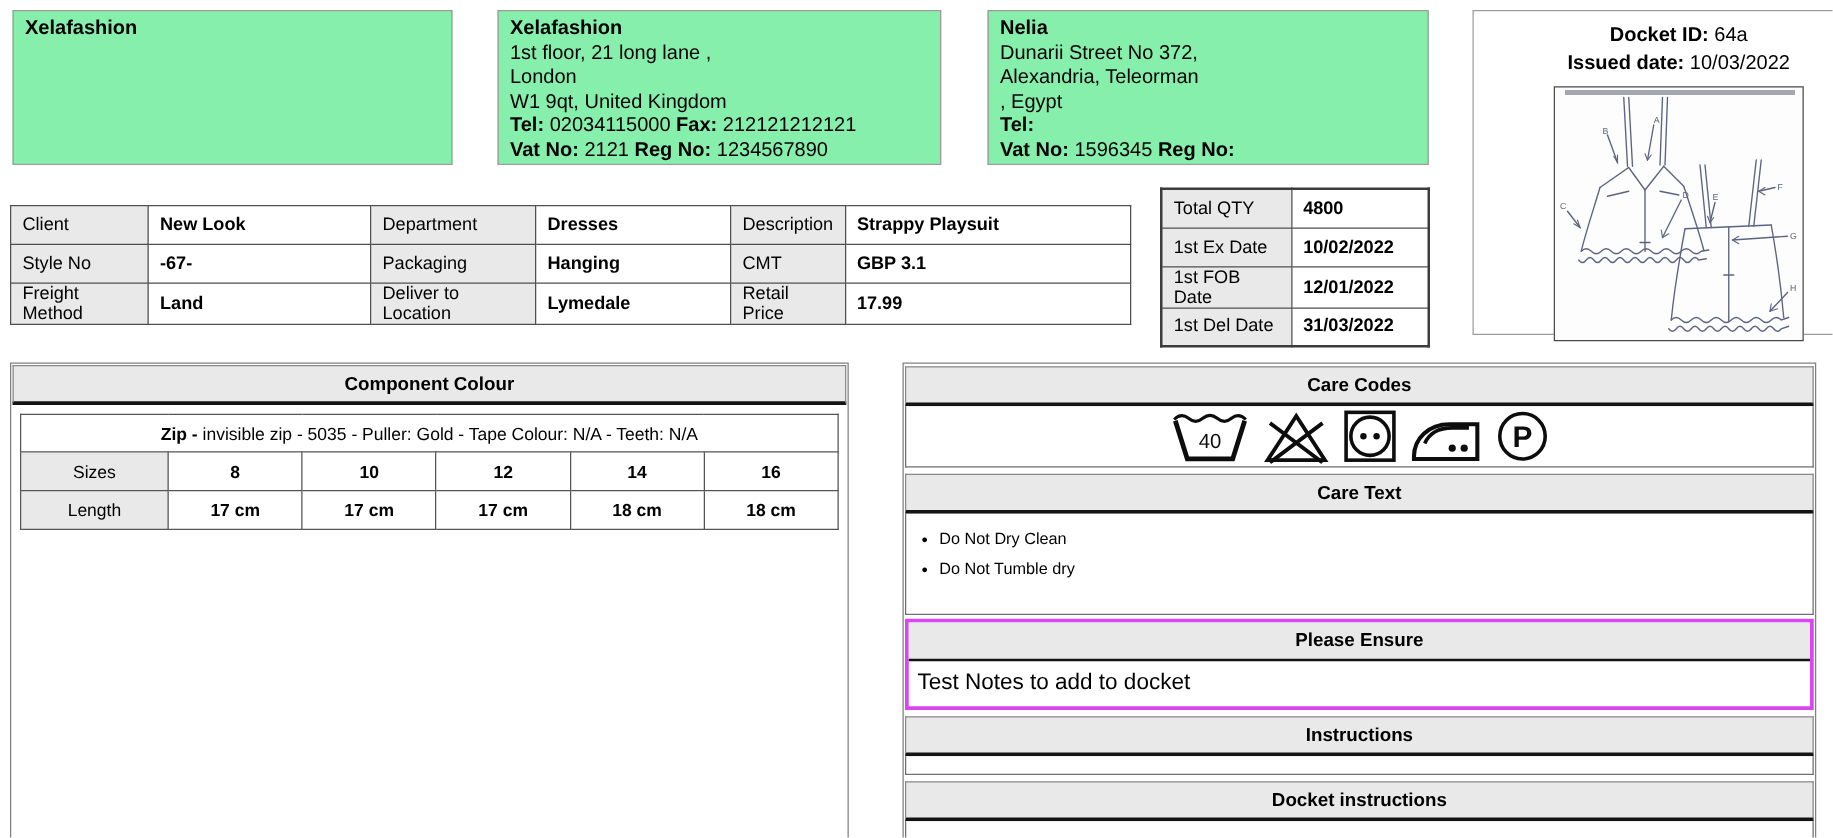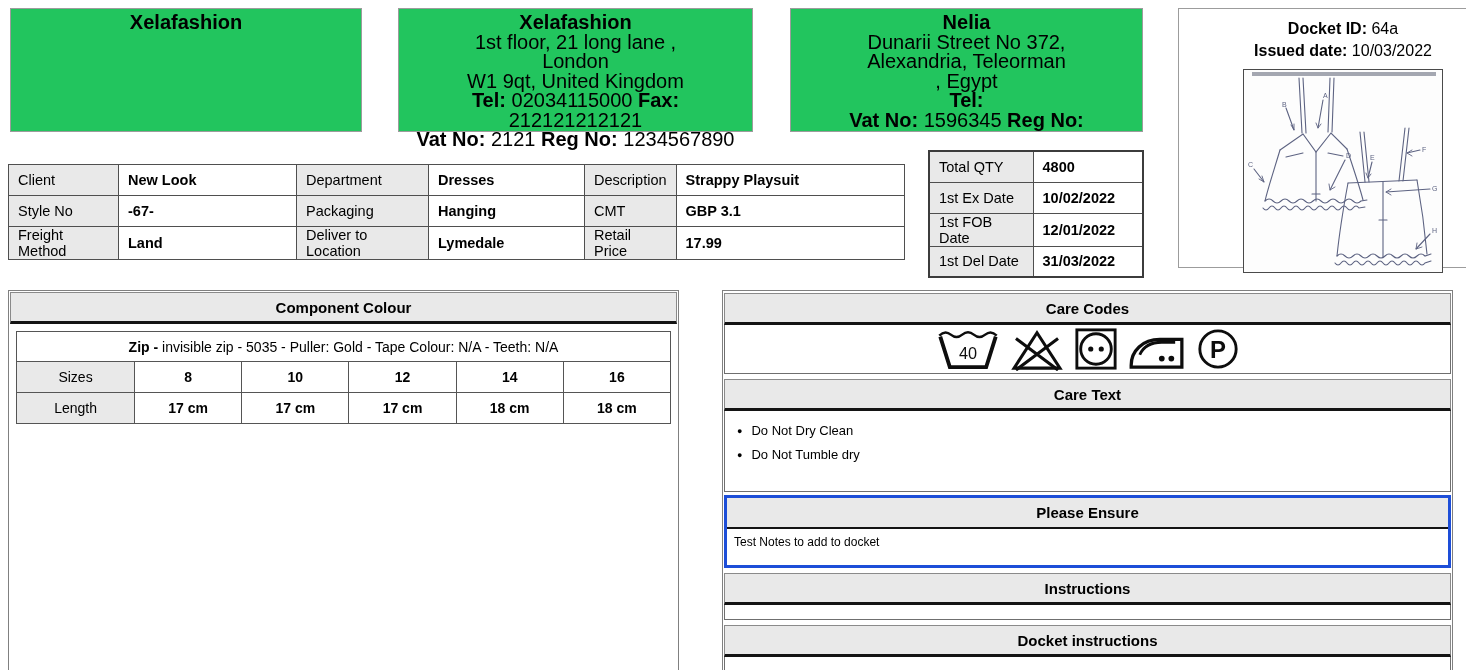--- a/index.html
+++ b/index.html
@@ -9,25 +9,24 @@
     overflow: hidden;
     background: #ffffff;
     color: #000;
     font-family: "Liberation Sans", sans-serif;
   }
   .abs { position: absolute; }
 
   
   .addr-box {
     border: 1px solid #9c9c9c;
-    background: #22c55e;
+    background: #86efac;
     padding: 4px 9px;
-    font-size: 20px;
+    font-size: 16px;
     line-height: 19.5px;
-    text-align: center;
   }
   .addr-name { font-weight: bold; }
   .blabel { font-weight: bold; }
 
   
   .docket-box {
     border: 1px solid #9c9c9c;
     background: #fff;
     text-align: center;
     padding-top: 9px;
@@ -87,32 +86,32 @@
   
   #right-panel { left: 722px; top: 290px; width: 731px; height: 392px; padding: 2px 1px; }
   .sec { margin-bottom: 5px; }
   .care-codes-body { height: 49px; display: flex; align-items: center; justify-content: center; gap: 9px; }
   .care-text-body  { height: 81px; padding: 12px 0 0 12px; }
   .care-text-body .ct-item { font-size: 13px; margin-bottom: 9px; display: flex; align-items: center; }
   .bullet { font-size: 9px; margin-right: 9px; }
   .mb3 { margin-bottom: 3px; }
 
   .please-ensure {
-    border: 3px solid #1d4ed8;
+    border: 3px solid #d946ef;
     margin-bottom: 5px;
     background: #fff;
   }
   .pe-header {
     height: 31px;
     background: #e9e9e9;
     border-bottom: 2px solid #141414;
     display: flex; align-items: center; justify-content: center;
     font-weight: bold; font-size: 15px;
   }
-  .pe-body { height: 36px; padding: 6px 7px; font-size: 12px; }
+  .pe-body { height: 36px; padding: 6px 7px; font-size: 18px; }
 
   .instructions-body { height: 15px; }
   .docket-instr-body { height: 40px; }
 
   .care-icon { display: block; }
   svg text { font-family: "Liberation Sans", sans-serif; }
 </style>
 </head>
 <body>
 

